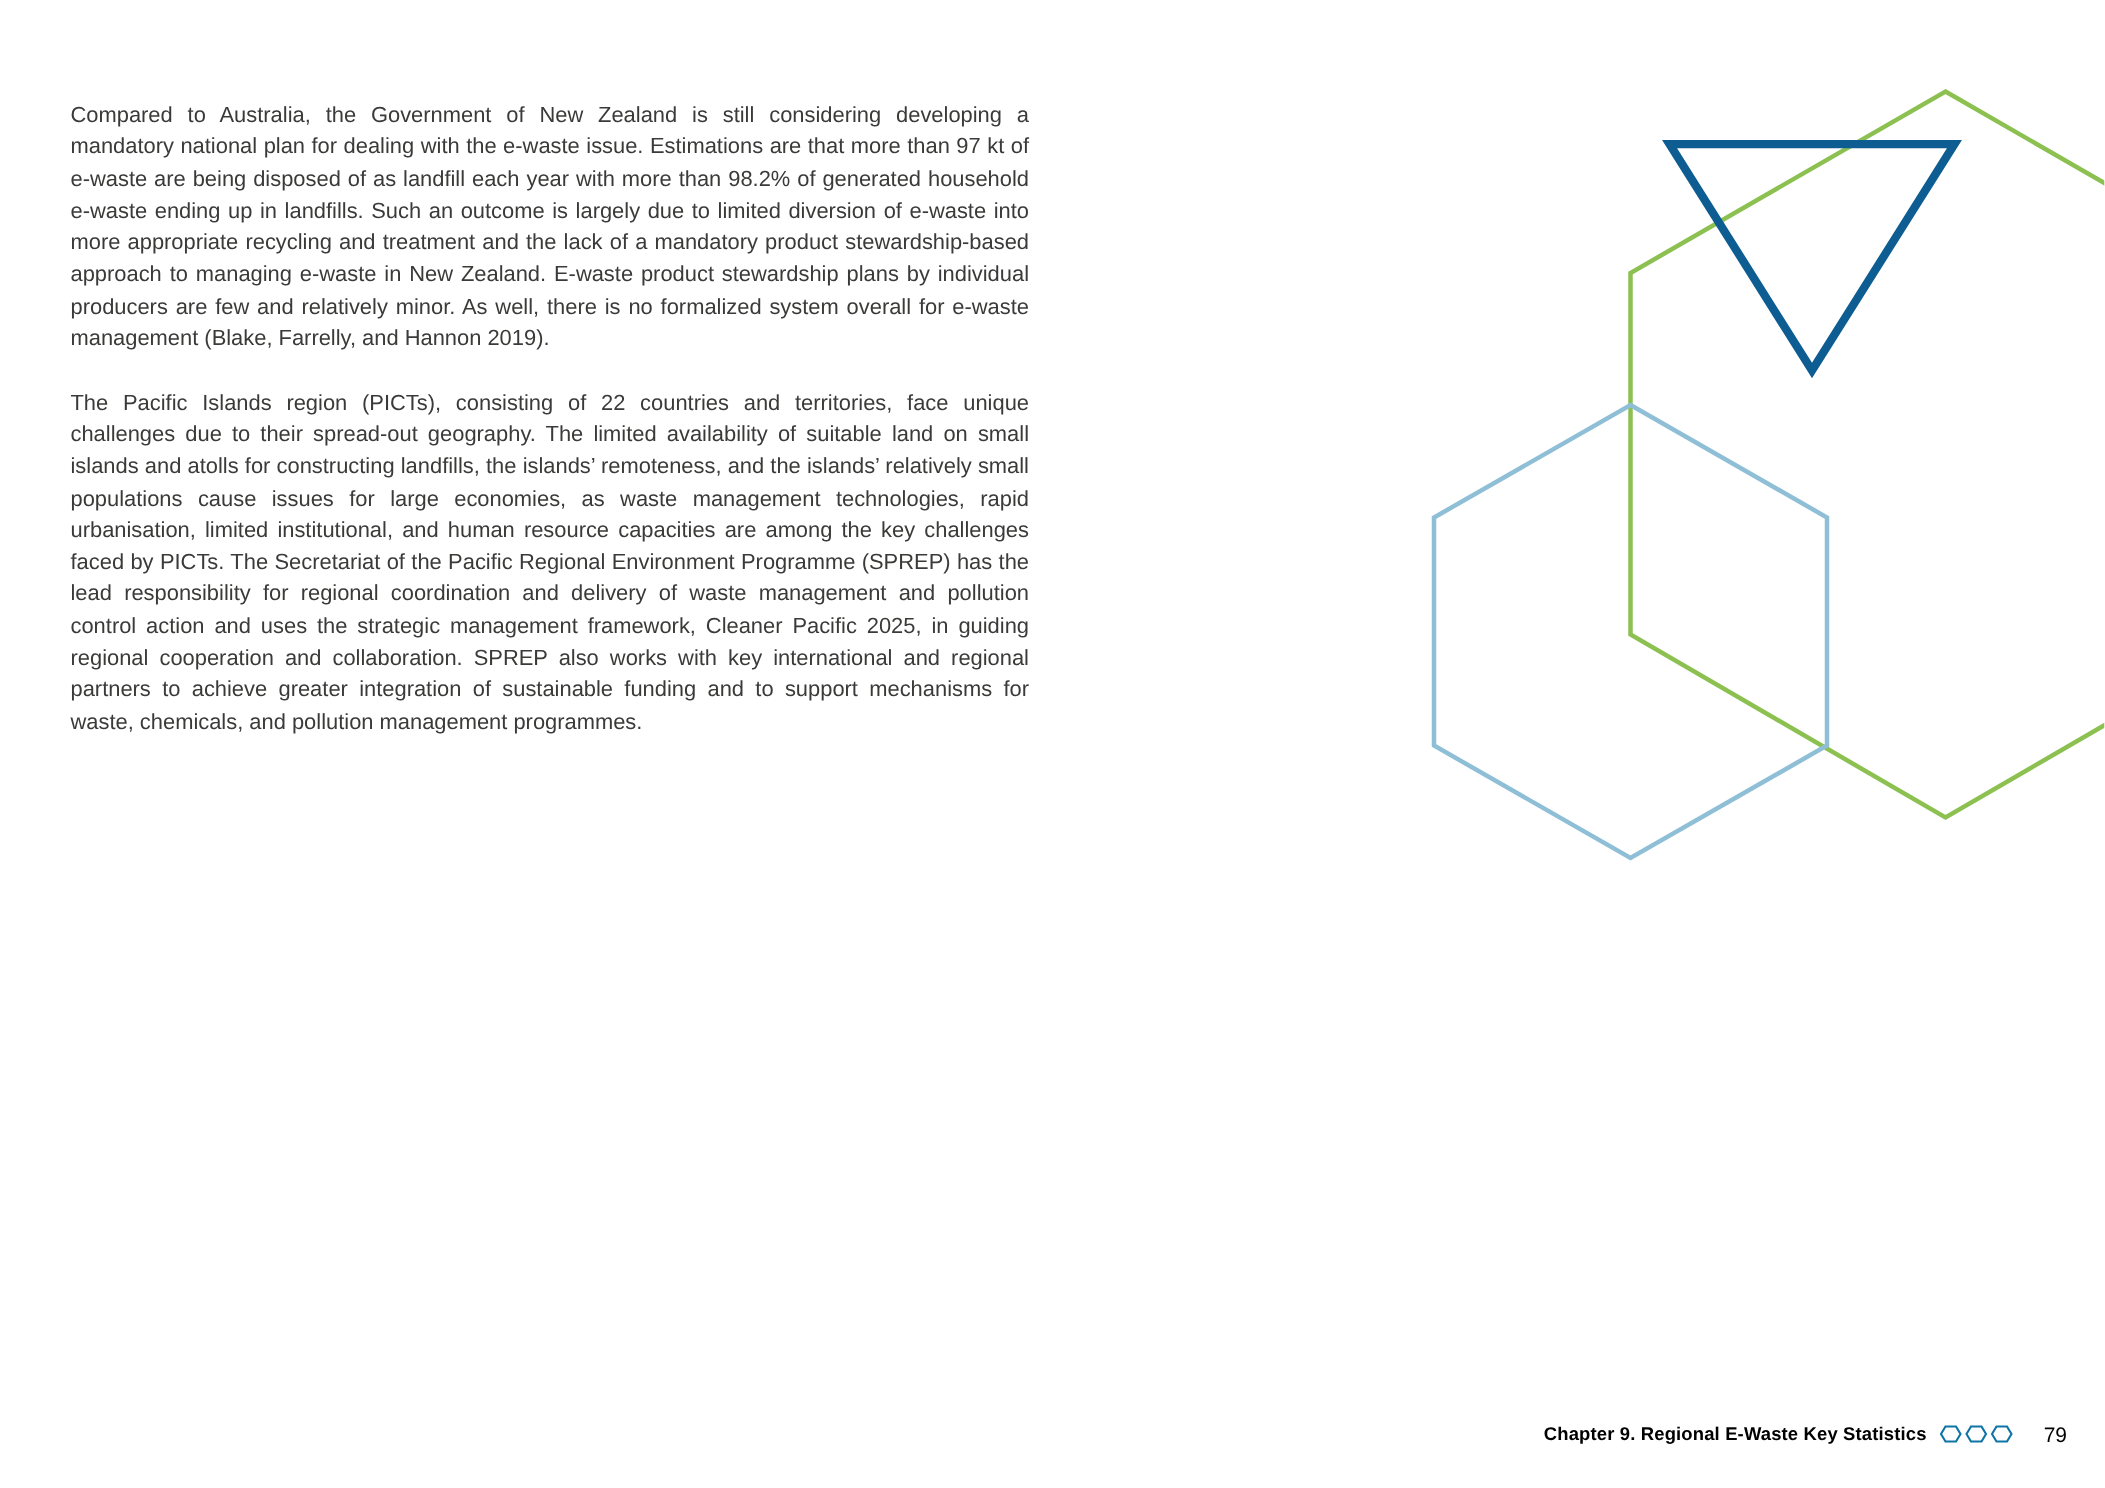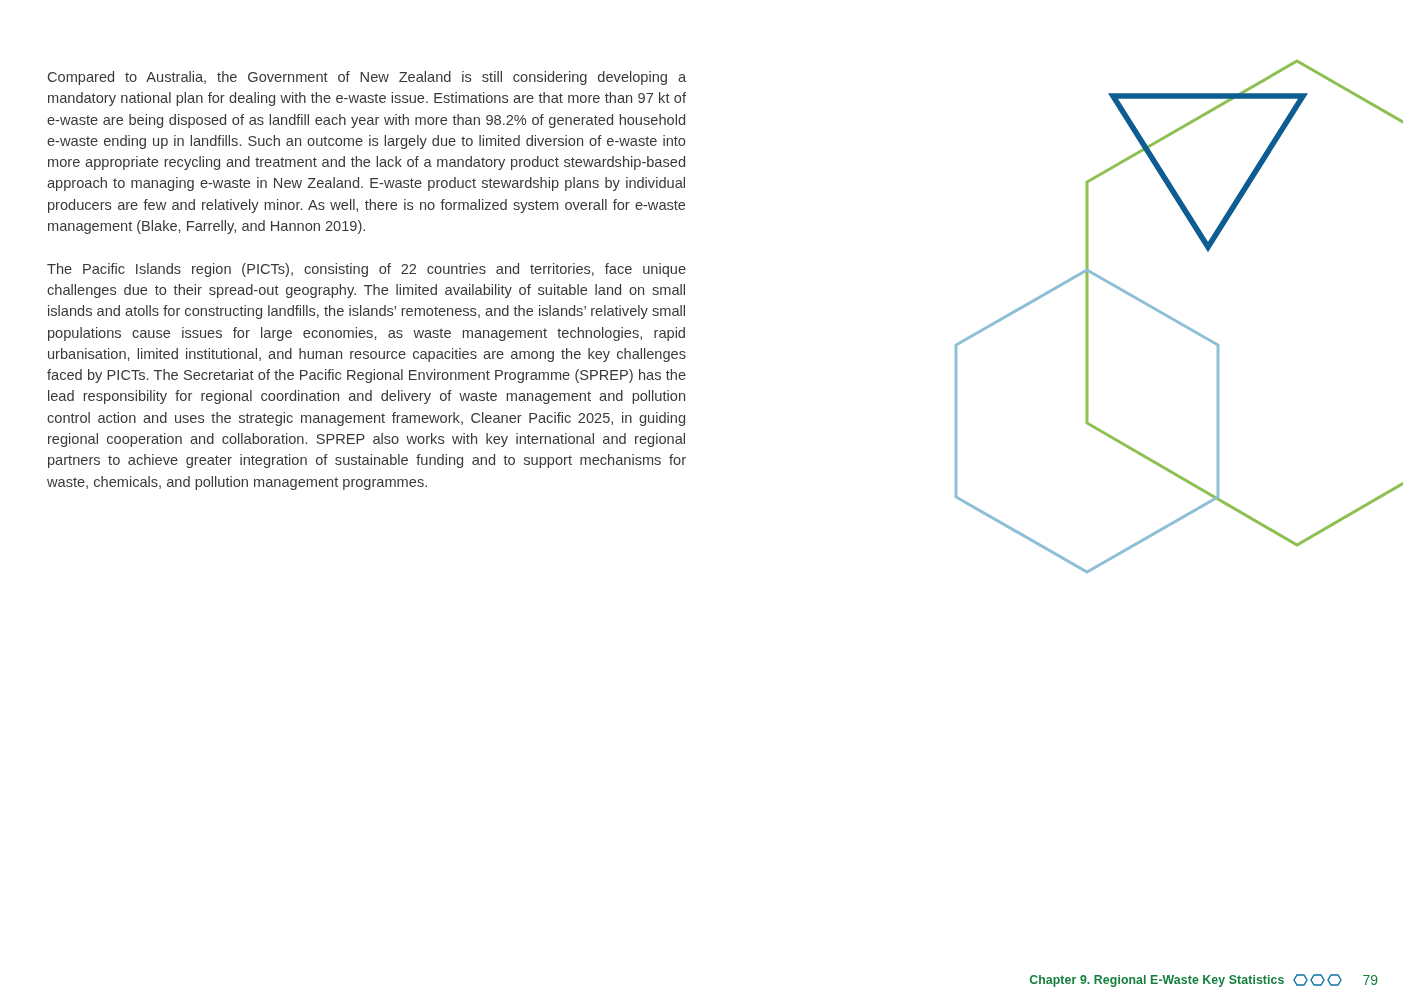--- a/index.html
+++ b/index.html
@@ -33,25 +33,25 @@
     font-size: 14.6px;
     line-height: 21.3px;
     text-align: justify;
   }
   .text-column p {
     margin: 0 0 21.3px 0;
   }
   .footer {
     position: absolute;
     right: 47px;
-    bottom: 4px;
+    bottom: 28px;
     display: flex;
     align-items: center;
     gap: 9px;
-    color: #15803d;
+    color: #000000;
   }
   .footer .chapter {
     font-size: 12.3px;
     font-weight: bold;
     letter-spacing: 0.1px;
     white-space: nowrap;
   }
   .footer .hex-icons {
     display: flex;
     align-items: center;

